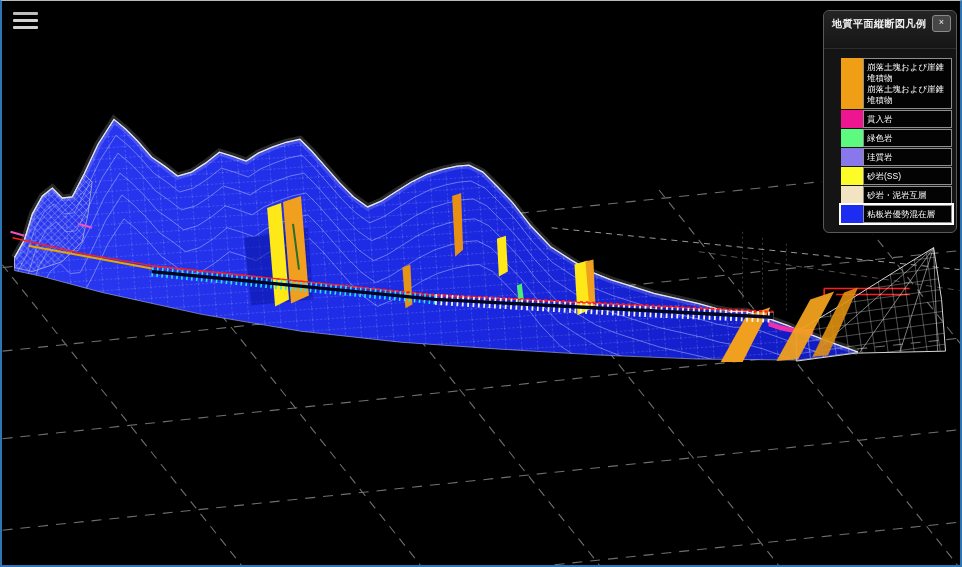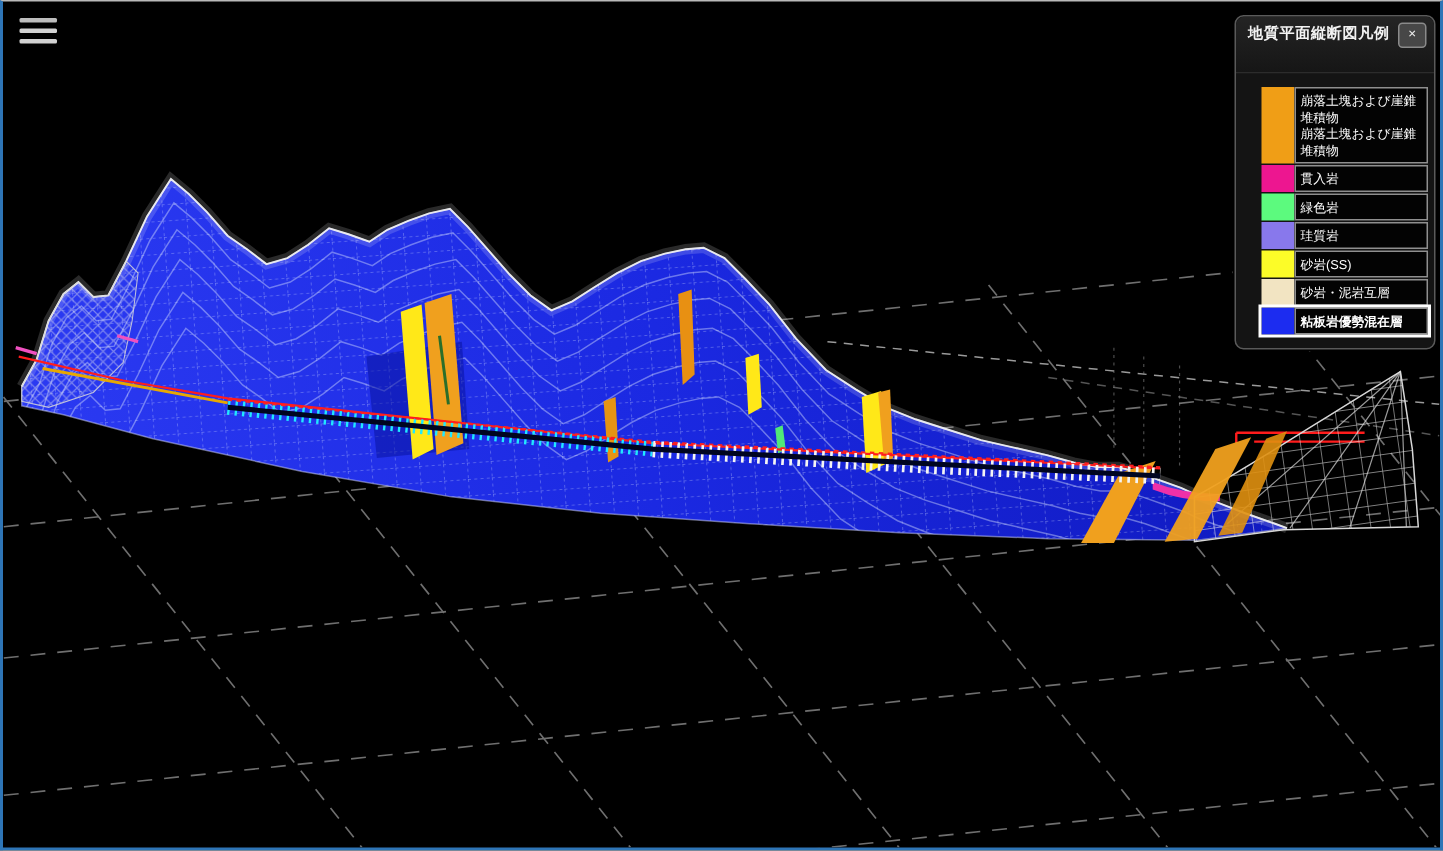--- a/index.html
+++ b/index.html
@@ -15,32 +15,32 @@
   .menu-btn .bar{display:block;width:25px;height:3px;margin-bottom:4px;background:#d2d2d2;border-radius:1px;}
   .menu-btn .bar.b1{background:#bdbdbd;}
   
   .legend{
     position:absolute;top:9px;right:3px;width:134px;box-sizing:border-box;
     background:#141414;border:1px solid #5a5a5a;border-radius:6px;
     box-shadow:0 0 0 1px #000, 2px 3px 6px rgba(0,0,0,.8);
     color:#fff;z-index:10;padding-bottom:9px;
   }
   .legend-titlebar{
-    display:flex;align-items:flex-start;justify-content:space-between;
+    display:flex;align-items:center;justify-content:space-between;
     padding:4px 5px 16px 8px;border-bottom:1px solid #2c2c2c;
     background:linear-gradient(#242424,#161616);border-radius:6px 6px 0 0;
   }
   .legend-title{font-size:10px;font-weight:bold;letter-spacing:.5px;color:#f2f2f2;}
   .legend-close{
     width:17px;height:15px;border-radius:3px;background:#474747;border:1px solid #8a8a8a;
     color:#eee;font-size:9px;line-height:13px;text-align:center;cursor:pointer;flex:0 0 auto;
   }
   .legend-body{margin:9px 4px 0 17px;display:flex;flex-direction:column;gap:1px;}
   .legend-row{display:flex;align-items:stretch;}
-  .legend-row.selected{outline:2px solid #ffffff;outline-offset:0;font-weight:bold;}
+  .legend-row.selected{outline:2px solid #ffffff;outline-offset:0;}
   .swatch{width:22px;flex:0 0 22px;}
   .legend-text{
     flex:1;border:1px solid #8f8f8f;background:#030303;color:#fff;
     font-size:8.5px;line-height:11px;padding:2px 3px;display:flex;flex-direction:column;justify-content:center;
   }
   .legend-row.tall .legend-text{padding-top:3px;}
   .legend-row:not(.tall) .legend-text{height:12px;justify-content:center;}
 </style>
 </head>
 <body>

